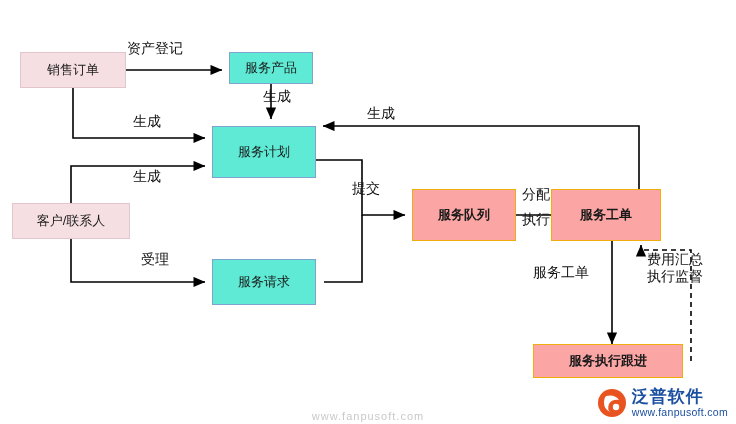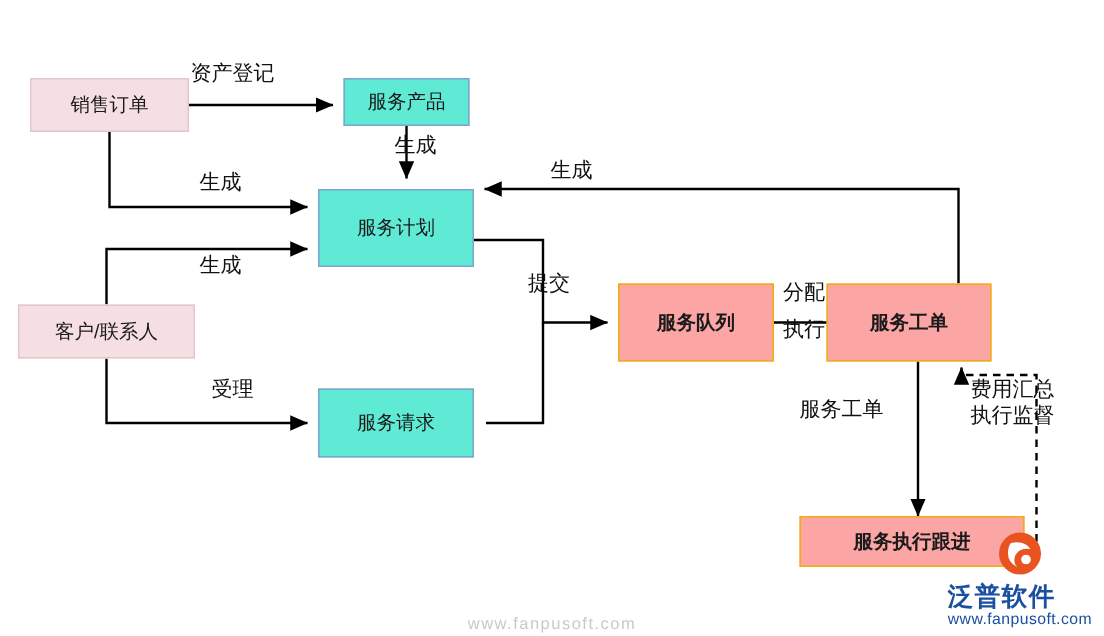--- a/index.html
+++ b/index.html
@@ -52,23 +52,22 @@
     font-size: 14px;
     color: #111111;
     white-space: nowrap;
     line-height: 1.15;
   }
   .logo {
     position: absolute;
     right: 8px;
     bottom: 6px;
     display: flex;
-    align-items: center;
+    align-items: flex-start;
     gap: 5px;
-    flex-direction: column;
   }
   .logo-mark {
     width: 30px;
     height: 30px;
     position: relative;
   }
   .logo-text {
     display: flex;
     flex-direction: column;
     line-height: 1;

